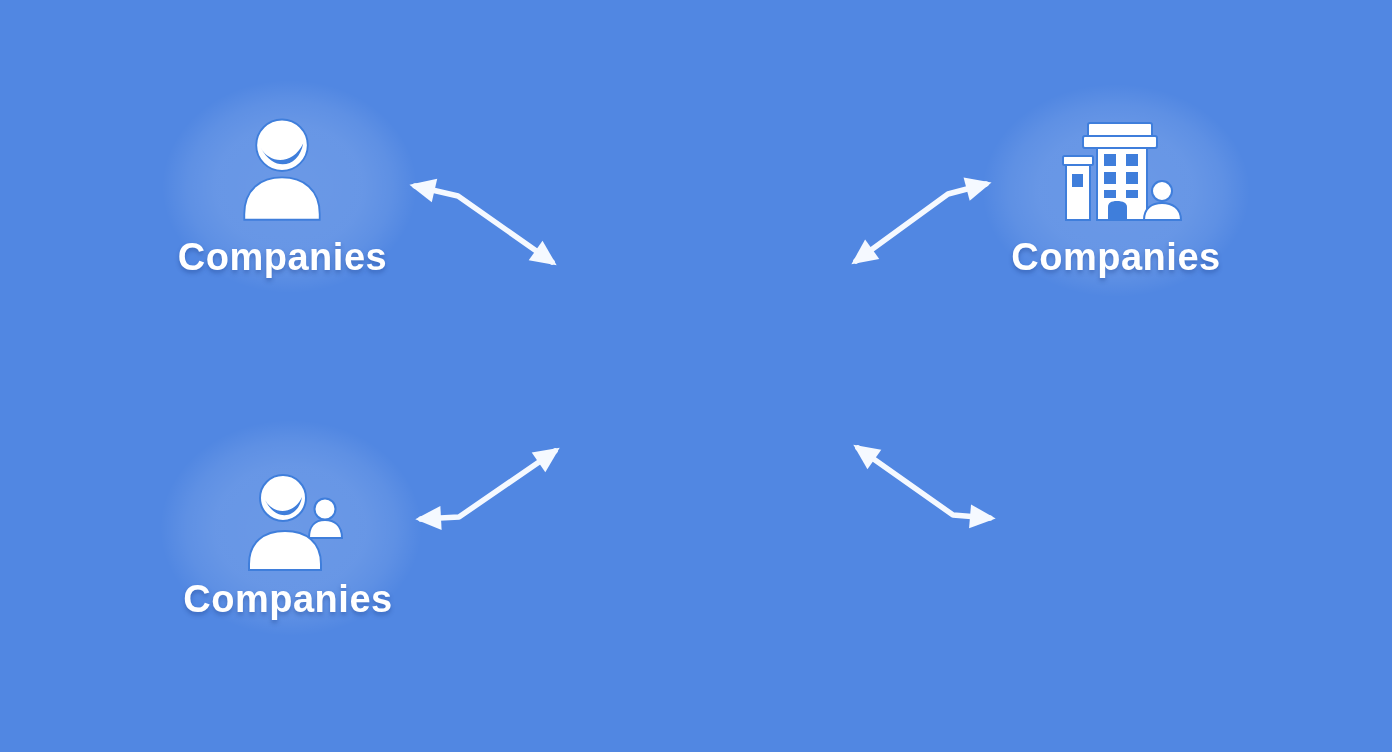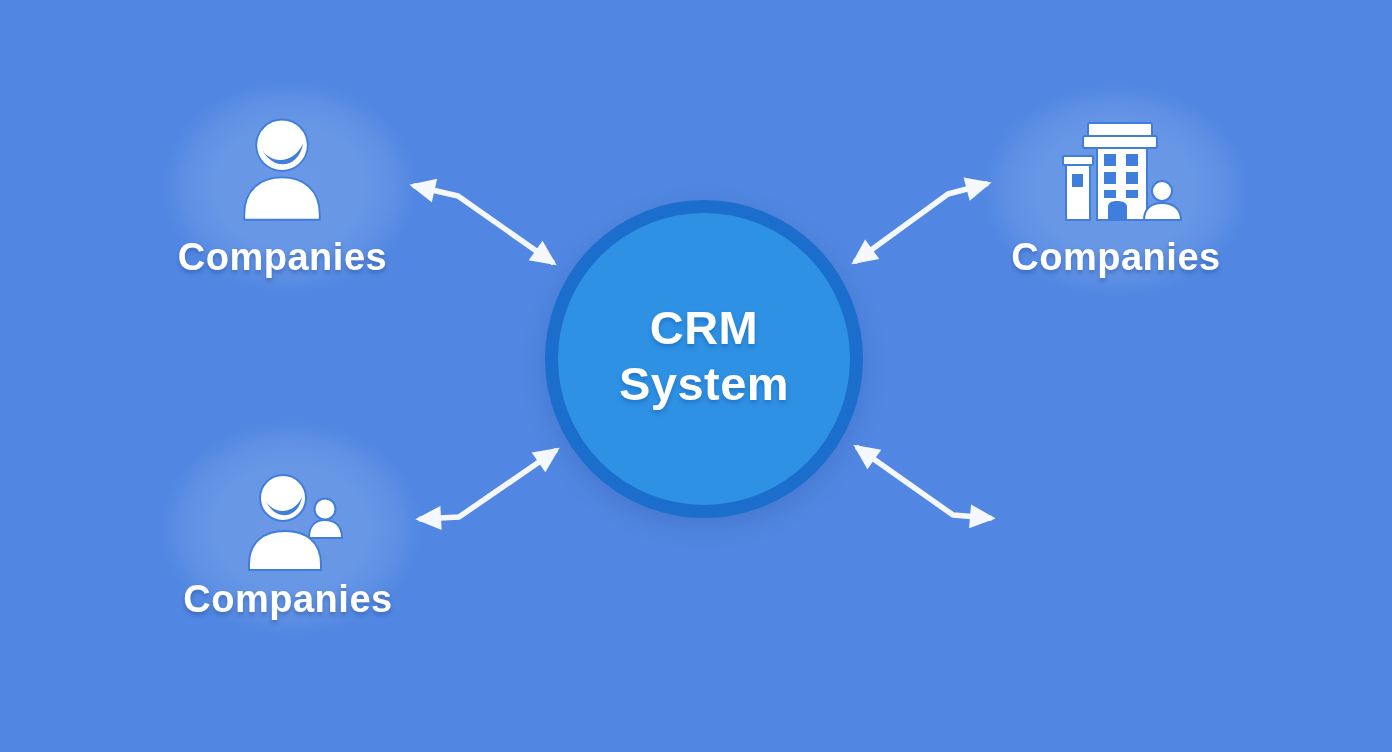--- a/index.html
+++ b/index.html
@@ -142,24 +142,20 @@
       <rect class="ic-b" x="66" y="72" width="12" height="8"></rect>
 
       <path class="ic-b" d="M48,102 L48,89 C48,85 51,83 57,83 C63,83 67,85 67,89 L67,102 Z"></path>
 
       <circle class="ic-w" cx="102" cy="73" r="10"></circle>
       <path class="ic-w" d="M84,102 C84,90 92,85 102,85 C112,85 121,90 121,102 Z"></path>
     </svg>
     <div class="node-label">Companies</div>
   </div>
 
-  <div id="center-circle">
-    <div class="center-line">CRM</div>
-    <div class="center-line">System</div>
-  </div>
 
   <div class="node" id="node-companies-bottom">
     <div class="blob"></div>
     <svg class="node-icon" viewBox="0 0 100 100">
 
       <circle class="ic-w" cx="80" cy="37" r="10.5"></circle>
       <path class="ic-w" d="M64,66 C64,53 71,48 80,48 C89,48 97,53 97,66 Z"></path>
 
       <circle class="ic-w" cx="38" cy="26" r="23"></circle>
       <path class="ic-b" d="M20,28 C28,43 49,43 57,25 C54,45 32,52 20,28 Z"></path>

